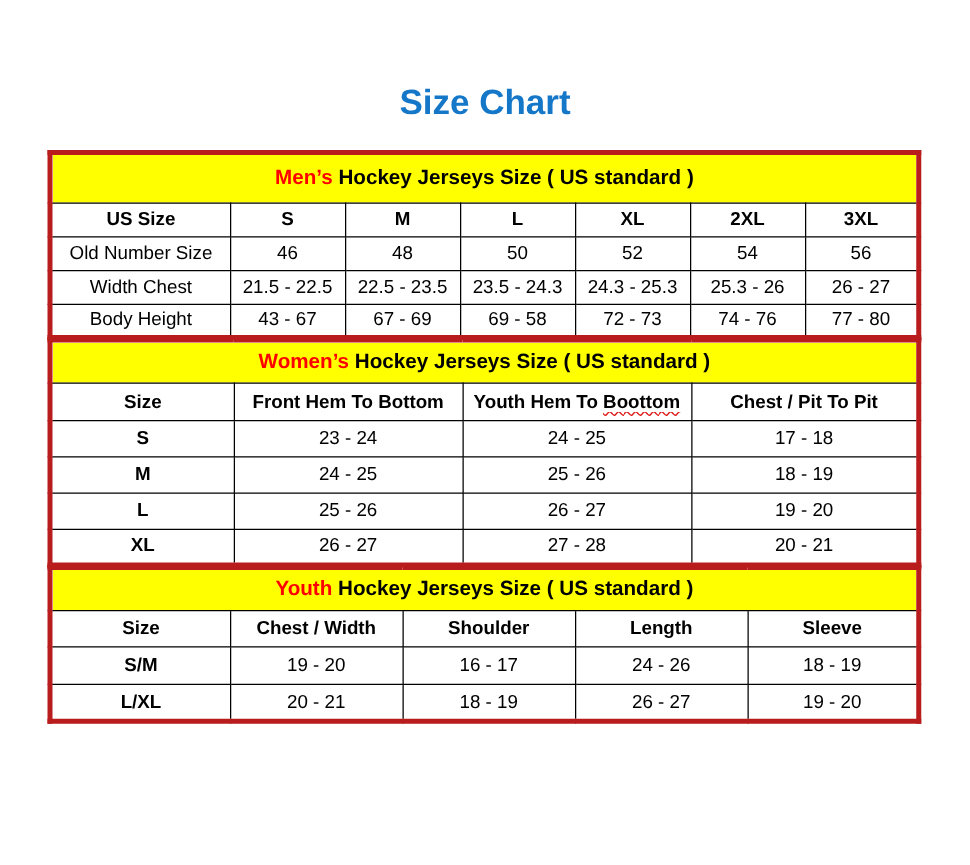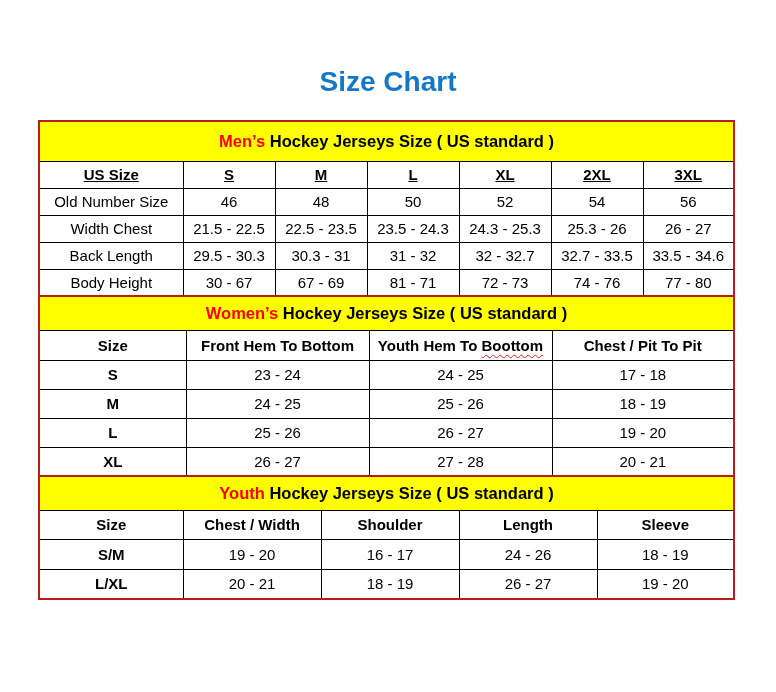--- a/index.html
+++ b/index.html
@@ -17,21 +17,21 @@
     color:#1577c8;
     letter-spacing:0px;
   }
   .tables{
     position:absolute;top:120px;left:38px;width:695px;
   }
   table{
     width:695px;
     border-collapse:collapse;
     table-layout:fixed;
-    border:2px solid #b91c1c;
+    border:4px solid #b91c1c;
     font-family:"Liberation Sans",sans-serif;
     color:#000;
   }
   table+table{margin-top:-2px;}
   th,td{
     border:1px solid #000;
     text-align:center;
     vertical-align:middle;
     padding:1px 2px;
     font-size:15px;
@@ -43,21 +43,21 @@
     font-weight:bold;
     font-size:16.5px;
   }
   .band-highlight{color:#ff0000;}
   .band-rest{color:#000000;}
   thead .head-row th{font-weight:bold;}
   tbody th{font-weight:bold;}
   .t-men tbody th{font-weight:400;}
   .t-men .band-row{height:40px;}
   .t-women .band-row,.t-youth .band-row{height:34px;}
-  .t-men .head-row{height:27px;text-decoration:underline;}
+  .t-men .head-row{height:27px;}
   .t-women .head-row{height:30px;}
   .t-youth .head-row{height:29px;}
   .t-men tbody tr{height:27px;}
   .t-women tbody tr{height:29px;}
   .t-youth tbody tr{height:30px;}
   .squiggle{
     text-decoration-line:underline;
     text-decoration-style:wavy;
     text-decoration-color:#e01b1b;
     text-decoration-thickness:1px;
@@ -112,33 +112,24 @@
           <tr>
             <th>Width Chest</th>
             <td>21.5 - 22.5</td>
             <td>22.5 - 23.5</td>
             <td>23.5 - 24.3</td>
             <td>24.3 - 25.3</td>
             <td>25.3 - 26</td>
             <td>26 - 27</td>
           </tr>
           <tr>
-            <th>Back Length</th>
-            <td>29.5 - 30.3</td>
-            <td>30.3 - 31</td>
-            <td>31 - 32</td>
-            <td>32 - 32.7</td>
-            <td>32.7 - 33.5</td>
-            <td>33.5 - 34.6</td>
-          </tr>
-          <tr>
             <th>Body Height</th>
-            <td>30 - 67</td>
+            <td>43 - 67</td>
             <td>67 - 69</td>
-            <td>81 - 71</td>
+            <td>69 - 58</td>
             <td>72 - 73</td>
             <td>74 - 76</td>
             <td>77 - 80</td>
           </tr>
         </tbody>
     </table>
 
     <table class="t-women">
       <colgroup>
         <col style="width:147px">

